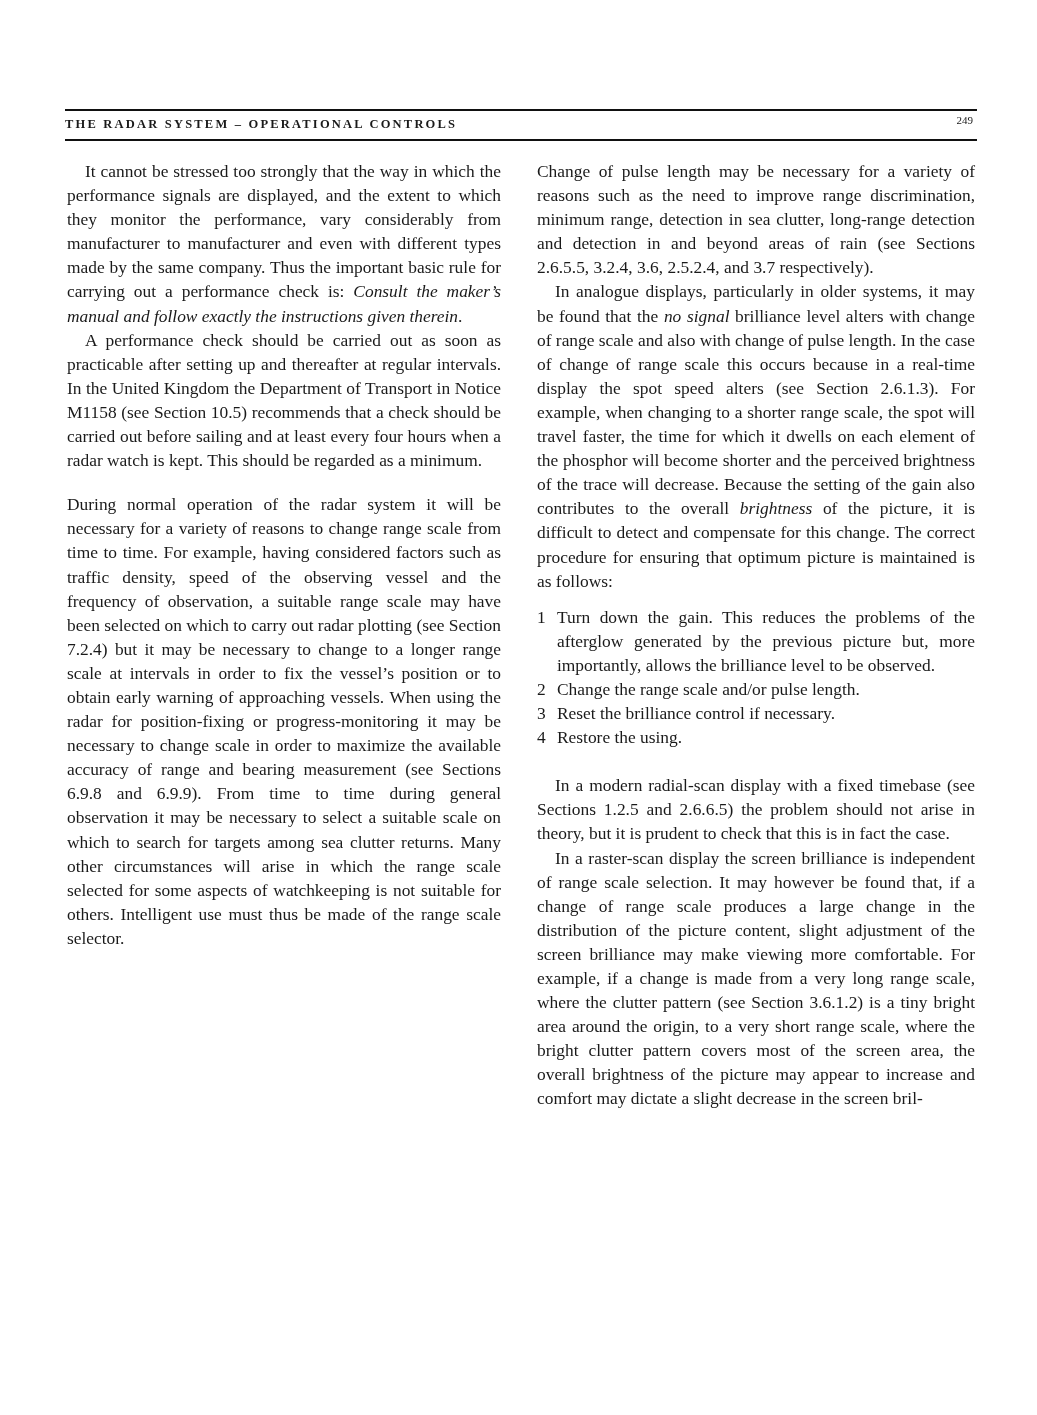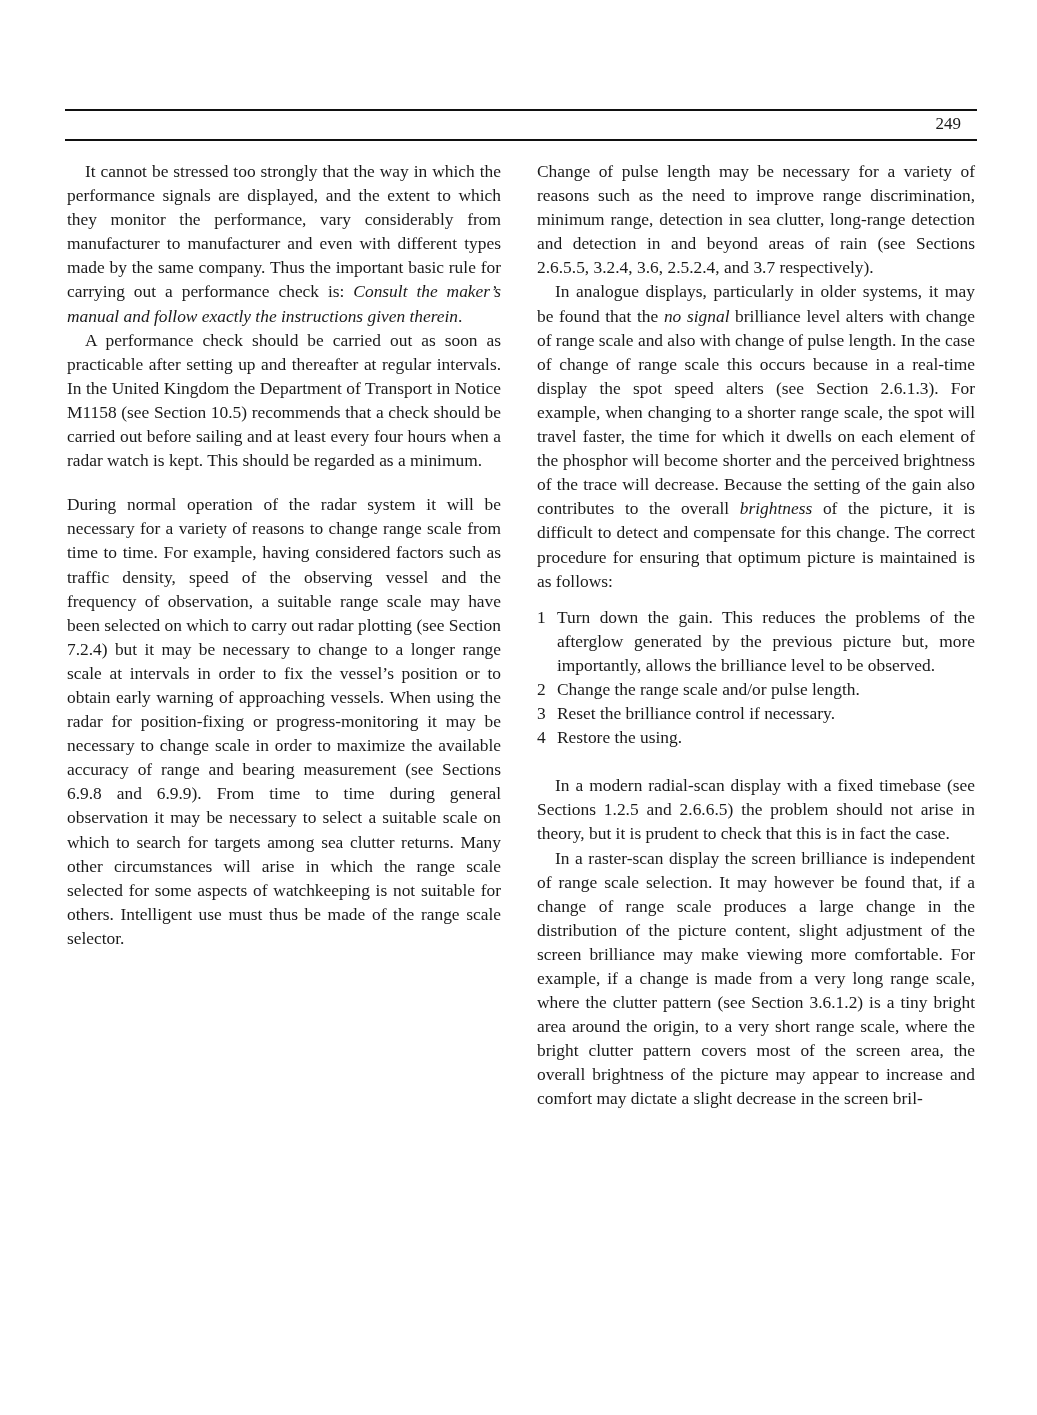--- a/index.html
+++ b/index.html
@@ -2,21 +2,21 @@
 <html><head>
 <meta charset="utf-8">
 <style>
   html, body { margin: 0; padding: 0; background: #ffffff; }
   body { width: 1037px; height: 1415px; position: relative; overflow: hidden;
          font-family: "Liberation Serif", "DejaVu Serif", serif; color: #1a1a1a; }
   .page { position: absolute; left: 65px; top: 109px; width: 912px; }
   .running-head { position: relative; height: 28px; border-top: 2px solid #111; border-bottom: 2px solid #111; }
   .running-head .title { position: absolute; left: 0; top: 6px; font-size: 12.5px; font-weight: bold;
          letter-spacing: 2.2px; }
-  .running-head .pageno { position: absolute; right: 16px; top: 3px; font-size: 17px; }
+  .running-head .pageno { position: absolute; right: 4px; top: 3px; font-size: 11px; }
   .col { position: absolute; top: 50px; width: 434px; font-size: 17.4px; line-height: 24.1px; text-align: justify; }
   .col-left { left: 2px; }
   .col-right { left: 472px; width: 438px; }
   p { margin: 0; }
   p.ind { text-indent: 18px; }
   em { font-style: italic; }
   .section-head { margin-top: 40px; border-top: 2px solid #111; border-bottom: 2px solid #111;
          padding: 6px 0 10px 0; font-size: 29px; line-height: 33px; display: flex; }
   .section-head .num { width: 64px; flex: none; }
   .section-head .ttl { flex: 1; }
@@ -25,20 +25,21 @@
   ol.steps li { display: flex; }
   ol.steps li .n { width: 20px; flex: none; }
   ol.steps li .t { flex: 1; }
   .gap { margin-top: 24px; }
 </style>
 </head>
 <body>
 
 <div class="page">
   <div class="running-head">
+    <span class="title">THE RADAR SYSTEM – OPERATIONAL CONTROLS</span>
     <span class="pageno">249</span>
   </div>
 
   <div class="col col-left">
     <p class="ind"><span>It cannot be stressed too strongly that the way in which the performance signals are displayed, and the extent to which they monitor the performance, vary considerably from manufacturer to manufacturer and even with different types made by the same company. Thus the important basic rule for carrying out a performance check is: </span><em>Consult the maker’s manual and follow exactly the instructions given therein</em><span>.</span></p>
     <p class="ind">A performance check should be carried out as soon as practicable after setting up and thereafter at regular intervals. In the United Kingdom the Department of Transport in Notice M1158 (see Section 10.5) recommends that a check should be carried out before sailing and at least every four hours when a radar watch is kept. This should be regarded as a minimum.</p>
 
 
     <p class="after-head">During normal operation of the radar system it will be necessary for a variety of reasons to change range scale from time to time. For example, having considered factors such as traffic density, speed of the observing vessel and the frequency of observation, a suitable range scale may have been selected on which to carry out radar plotting (see Section 7.2.4) but it may be necessary to change to a longer range scale at intervals in order to fix the vessel’s position or to obtain early warning of approaching vessels. When using the radar for position-fixing or progress-monitoring it may be necessary to change scale in order to maximize the available accuracy of range and bearing measurement (see Sections 6.9.8 and 6.9.9). From time to time during general observation it may be necessary to select a suitable scale on which to search for targets among sea clutter returns. Many other circumstances will arise in which the range scale selected for some aspects of watchkeeping is not suitable for others. Intelligent use must thus be made of the range scale selector.</p>
   </div>

